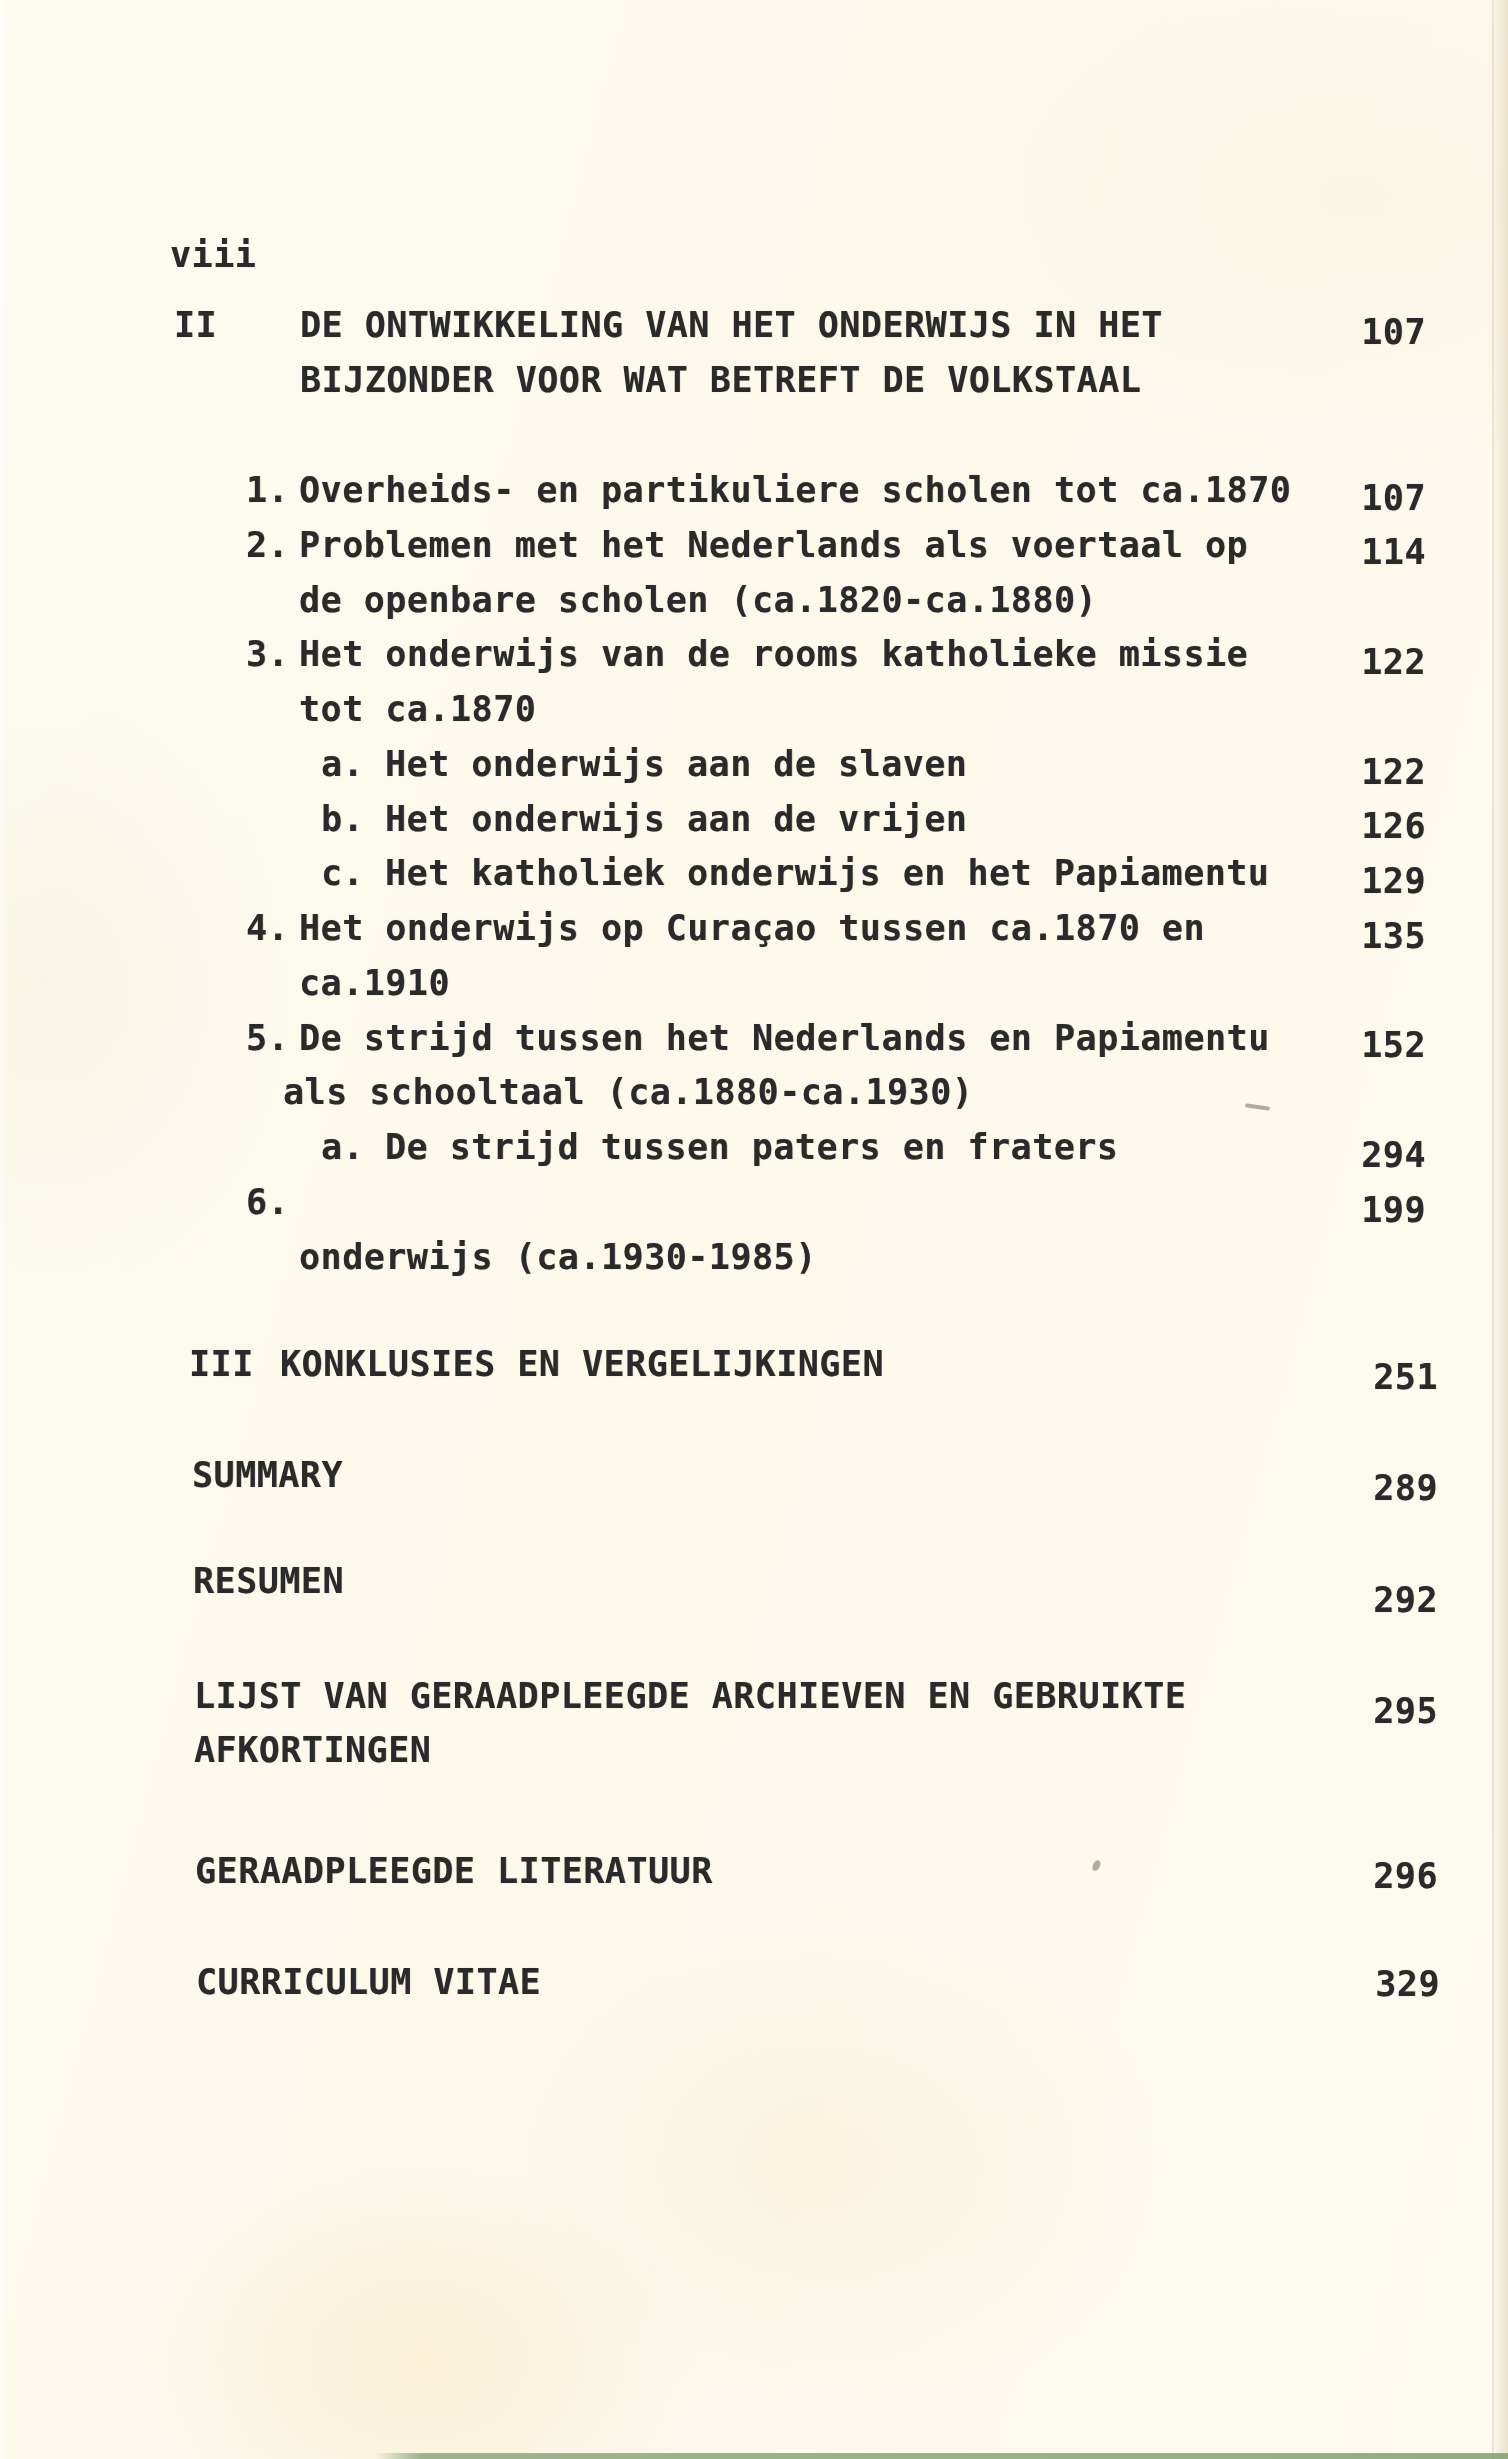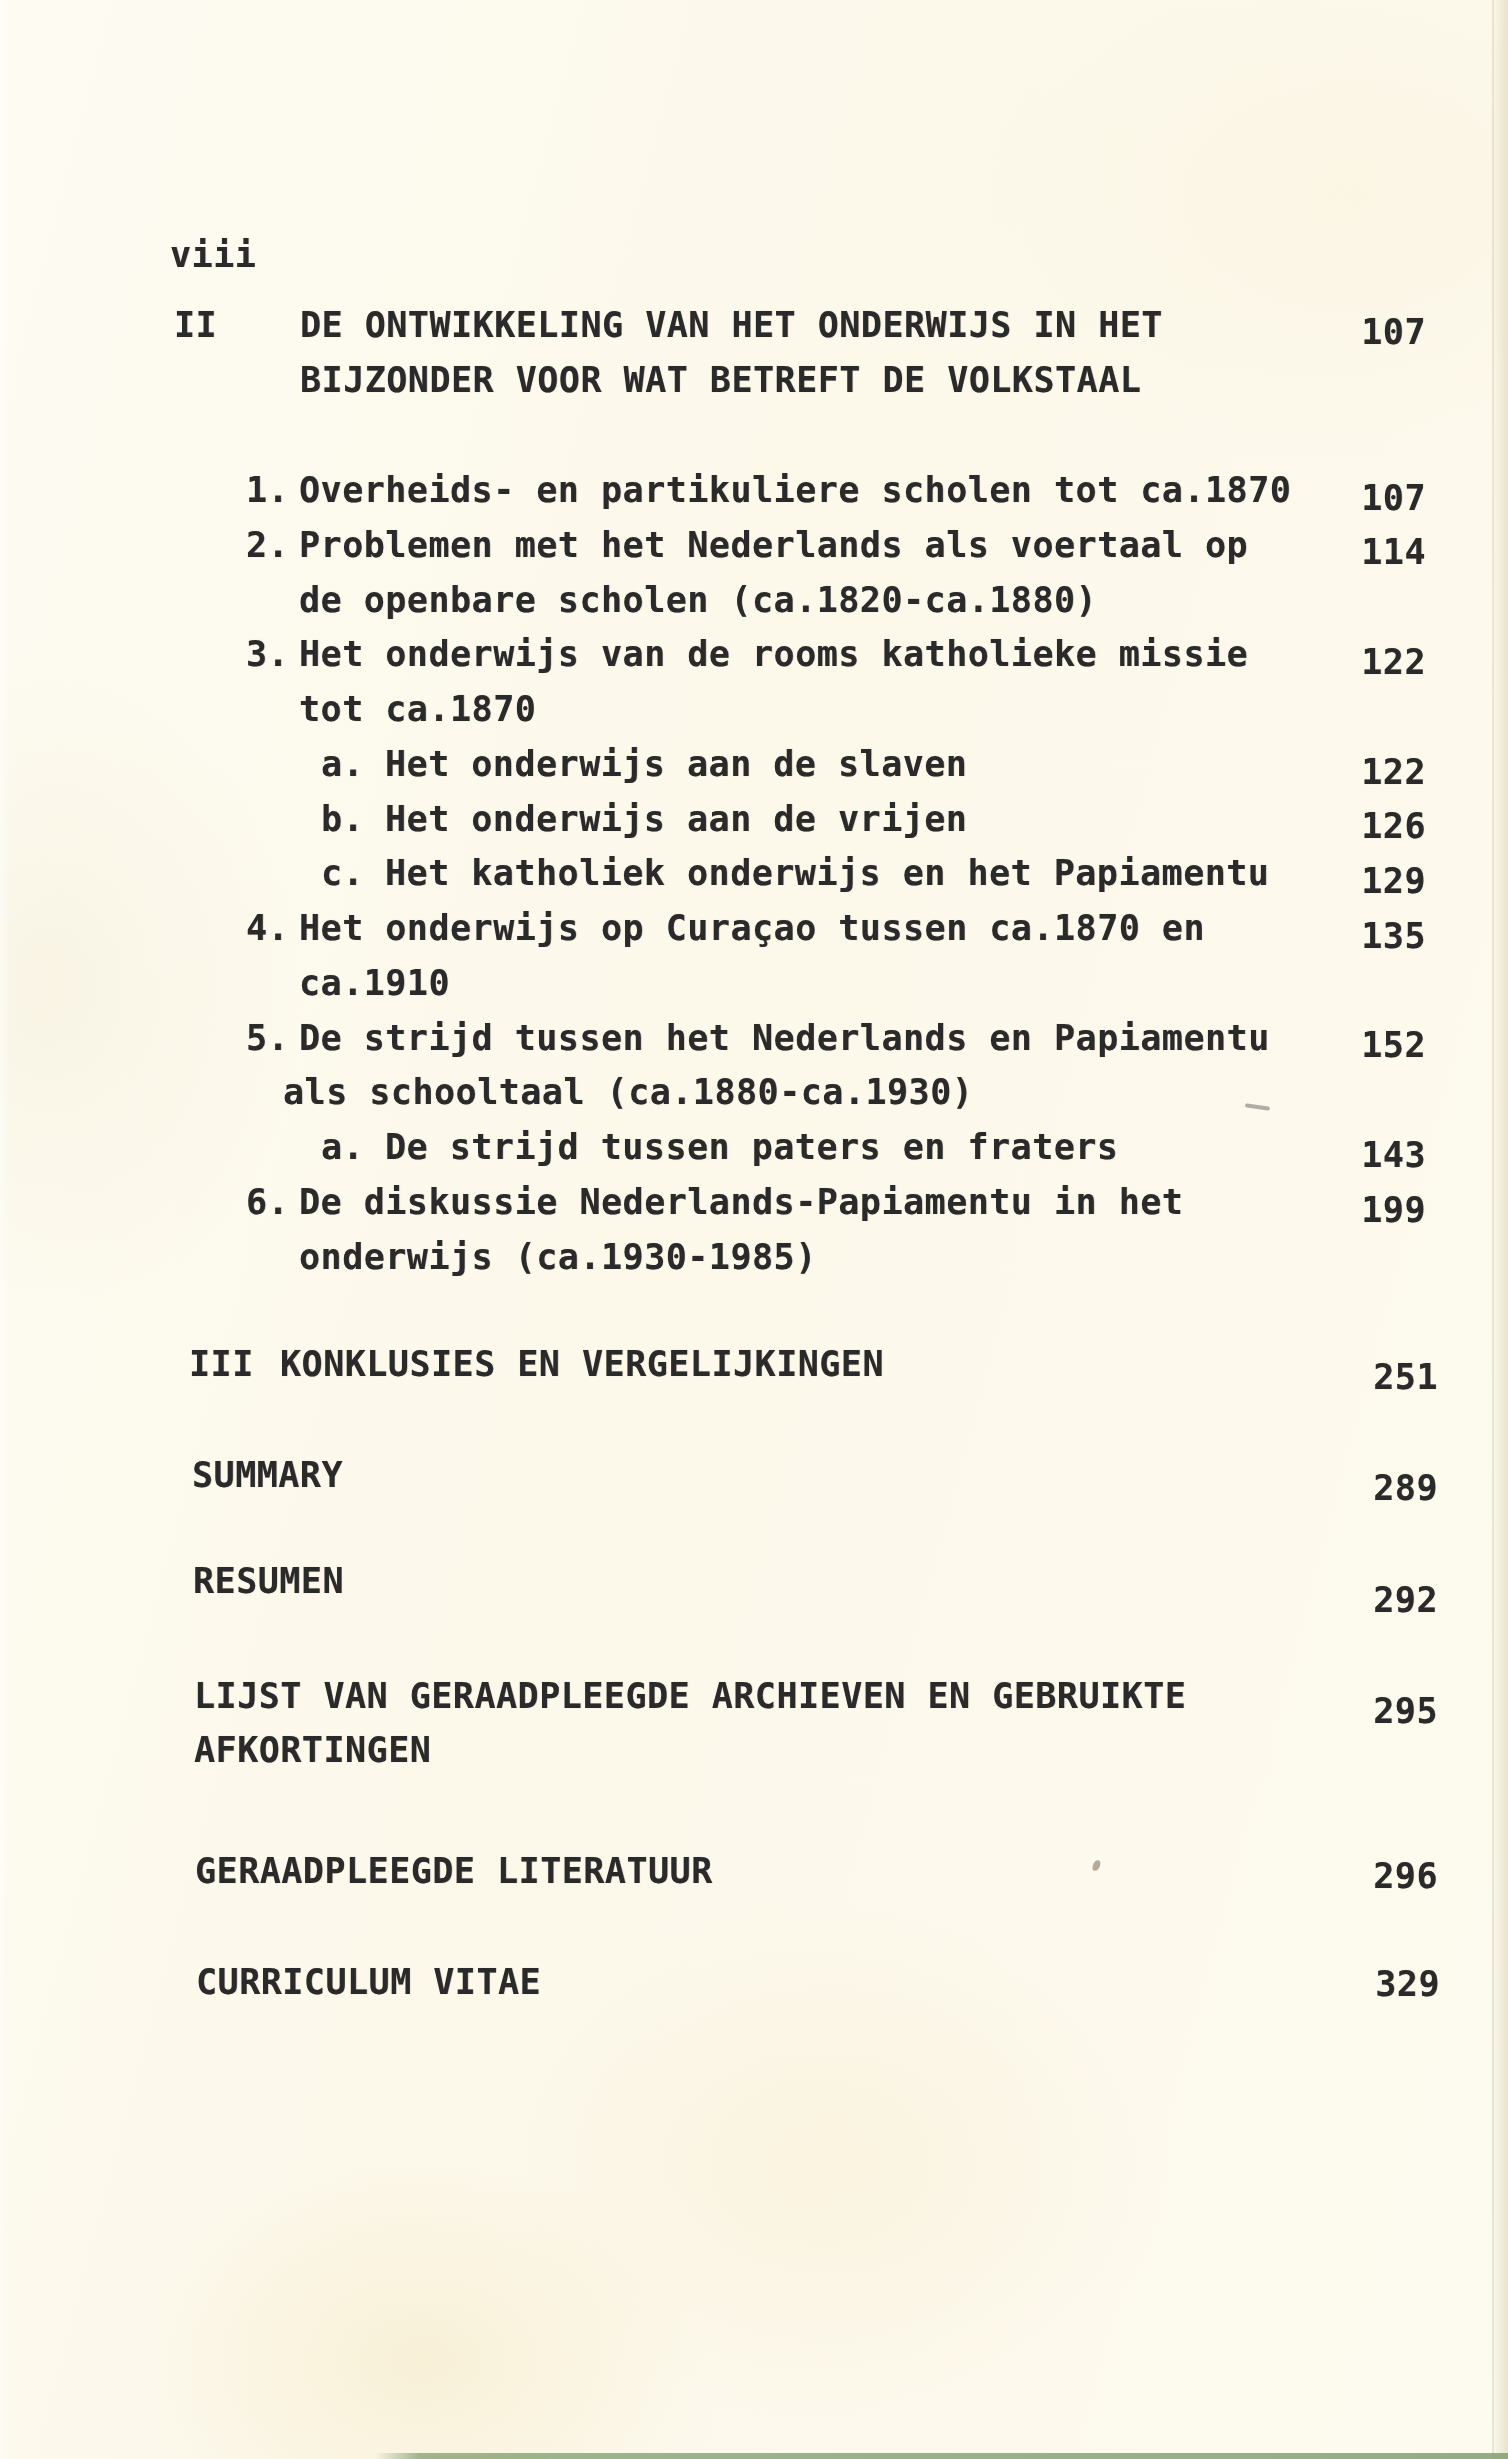--- a/index.html
+++ b/index.html
@@ -130,24 +130,23 @@
   <span class="t" style="left:299px; top:956px;">ca.1910</span>
   <span class="pg" style="right:82px; top:909px;">135</span>
 
   <span class="lbl" style="left:246px; top:1011px;">5.</span>
   <span class="t" style="left:299px; top:1011px;">De strijd tussen het Nederlands en Papiamentu</span>
   <span class="t" style="left:283px; top:1065px;">als schooltaal (ca.1880-ca.1930)</span>
   <span class="pg" style="right:82px; top:1018px;">152</span>
 
   <span class="lbl" style="left:321px; top:1120px;">a.</span>
   <span class="t" style="left:385px; top:1120px;">De strijd tussen paters en fraters</span>
-  <span class="pg" style="right:82px; top:1128px;">143</span>
+  <span class="pg" style="right:82px; top:1128px;">294</span>
 
   <span class="lbl" style="left:246px; top:1175px;">6.</span>
-  <span class="t" style="left:299px; top:1175px;">De diskussie Nederlands-Papiamentu in het</span>
   <span class="t" style="left:299px; top:1230px;">onderwijs (ca.1930-1985)</span>
   <span class="pg" style="right:82px; top:1183px;">199</span>
 
   <span class="lbl" style="left:189px; top:1337px;">III</span>
   <span class="t" style="left:280px; top:1337px;">KONKLUSIES EN VERGELIJKINGEN</span>
   <span class="pg" style="right:70px; top:1350px;">251</span>
 
   <span class="t" style="left:192px; top:1448px;">SUMMARY</span>
   <span class="pg" style="right:70px; top:1461px;">289</span>
 

